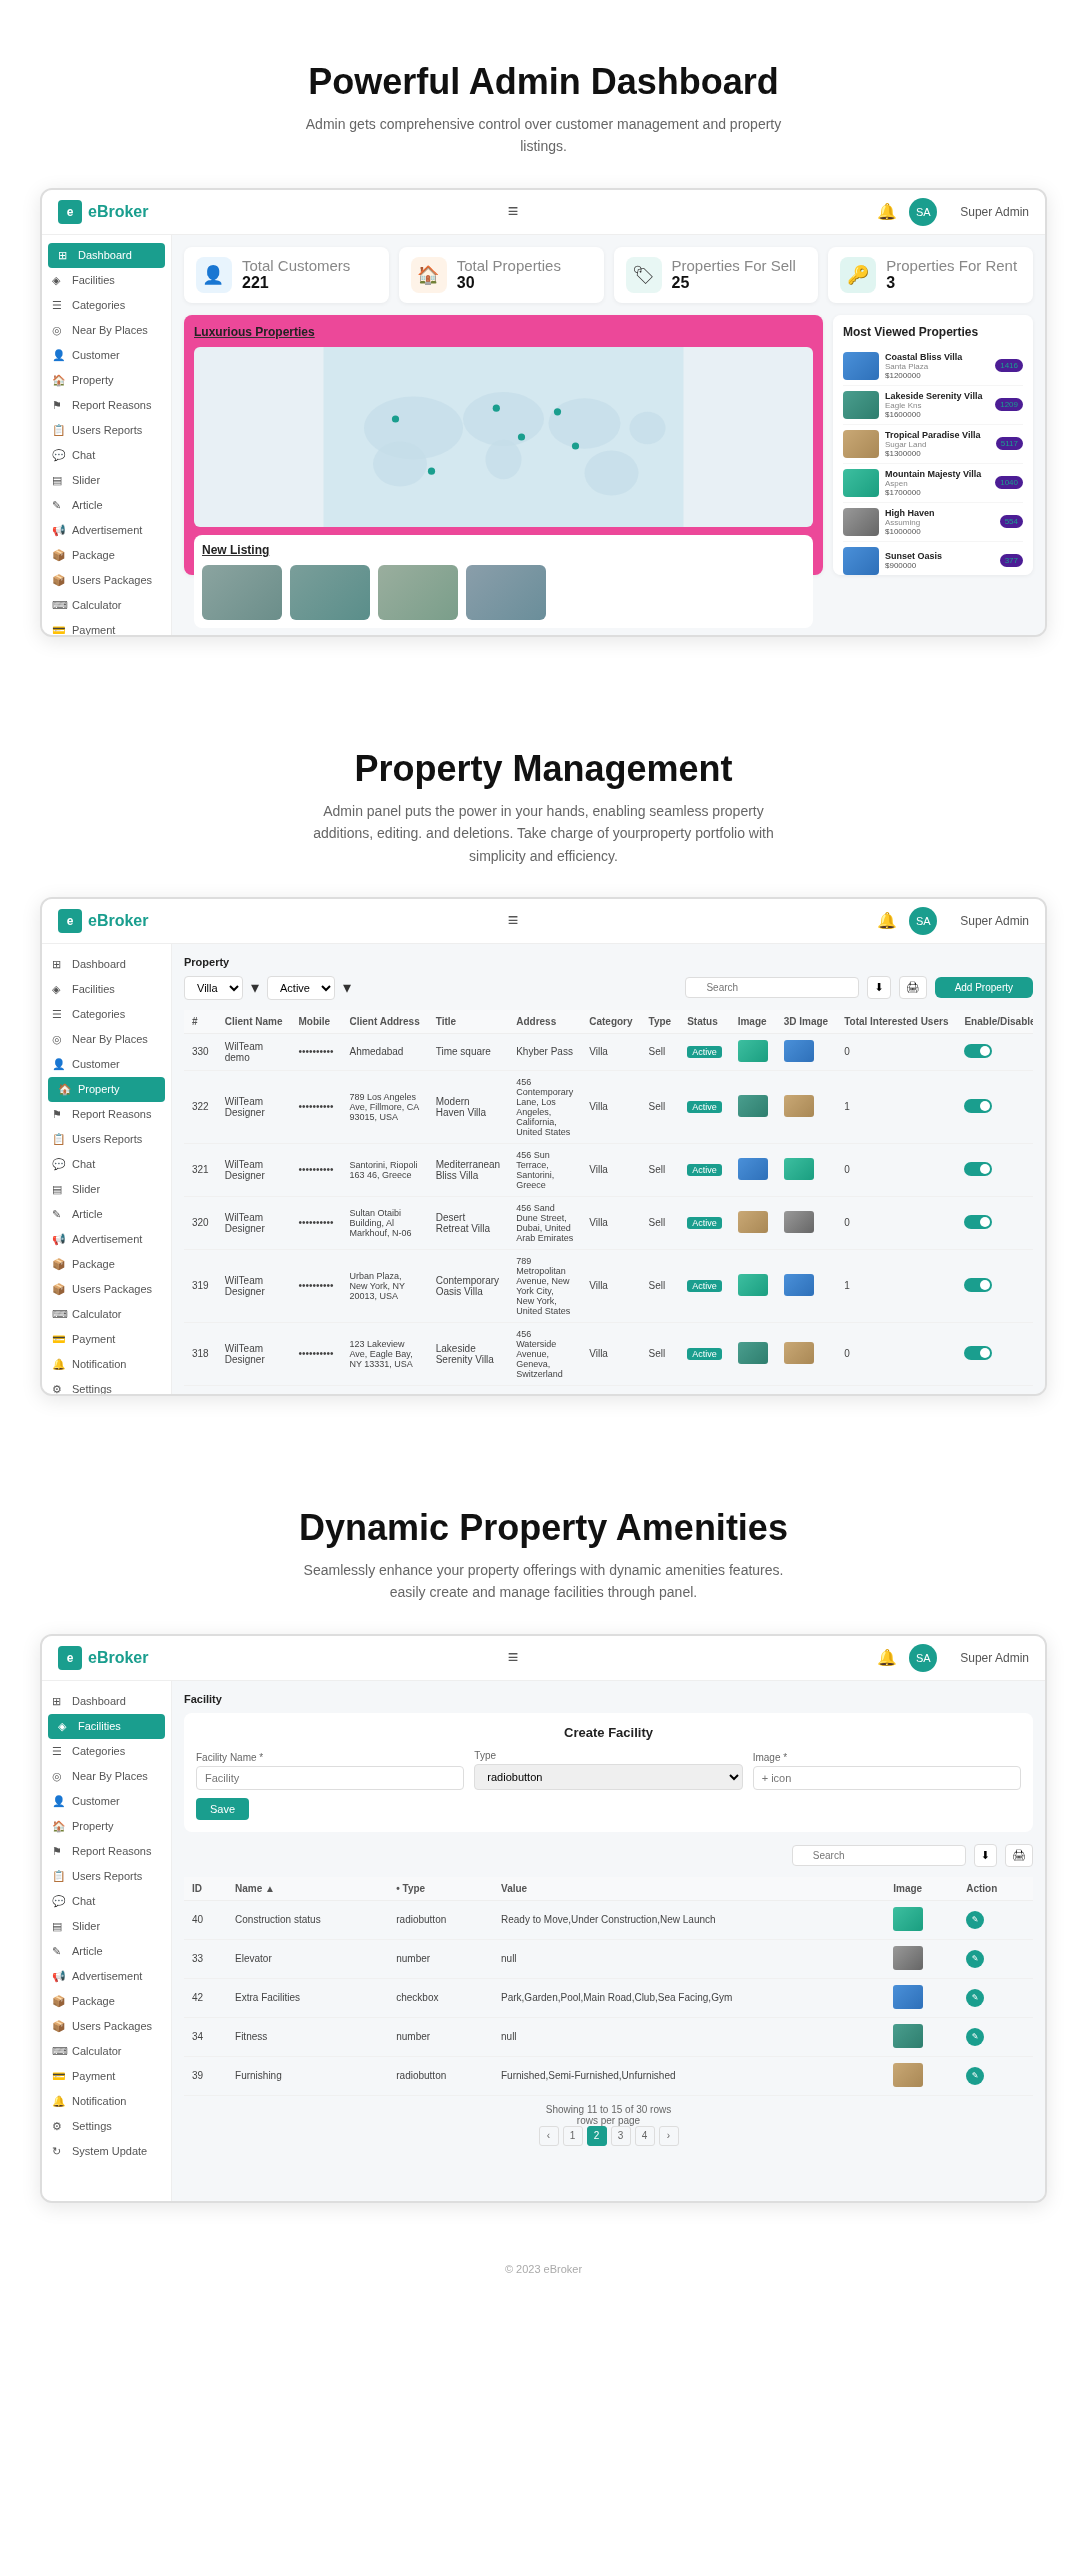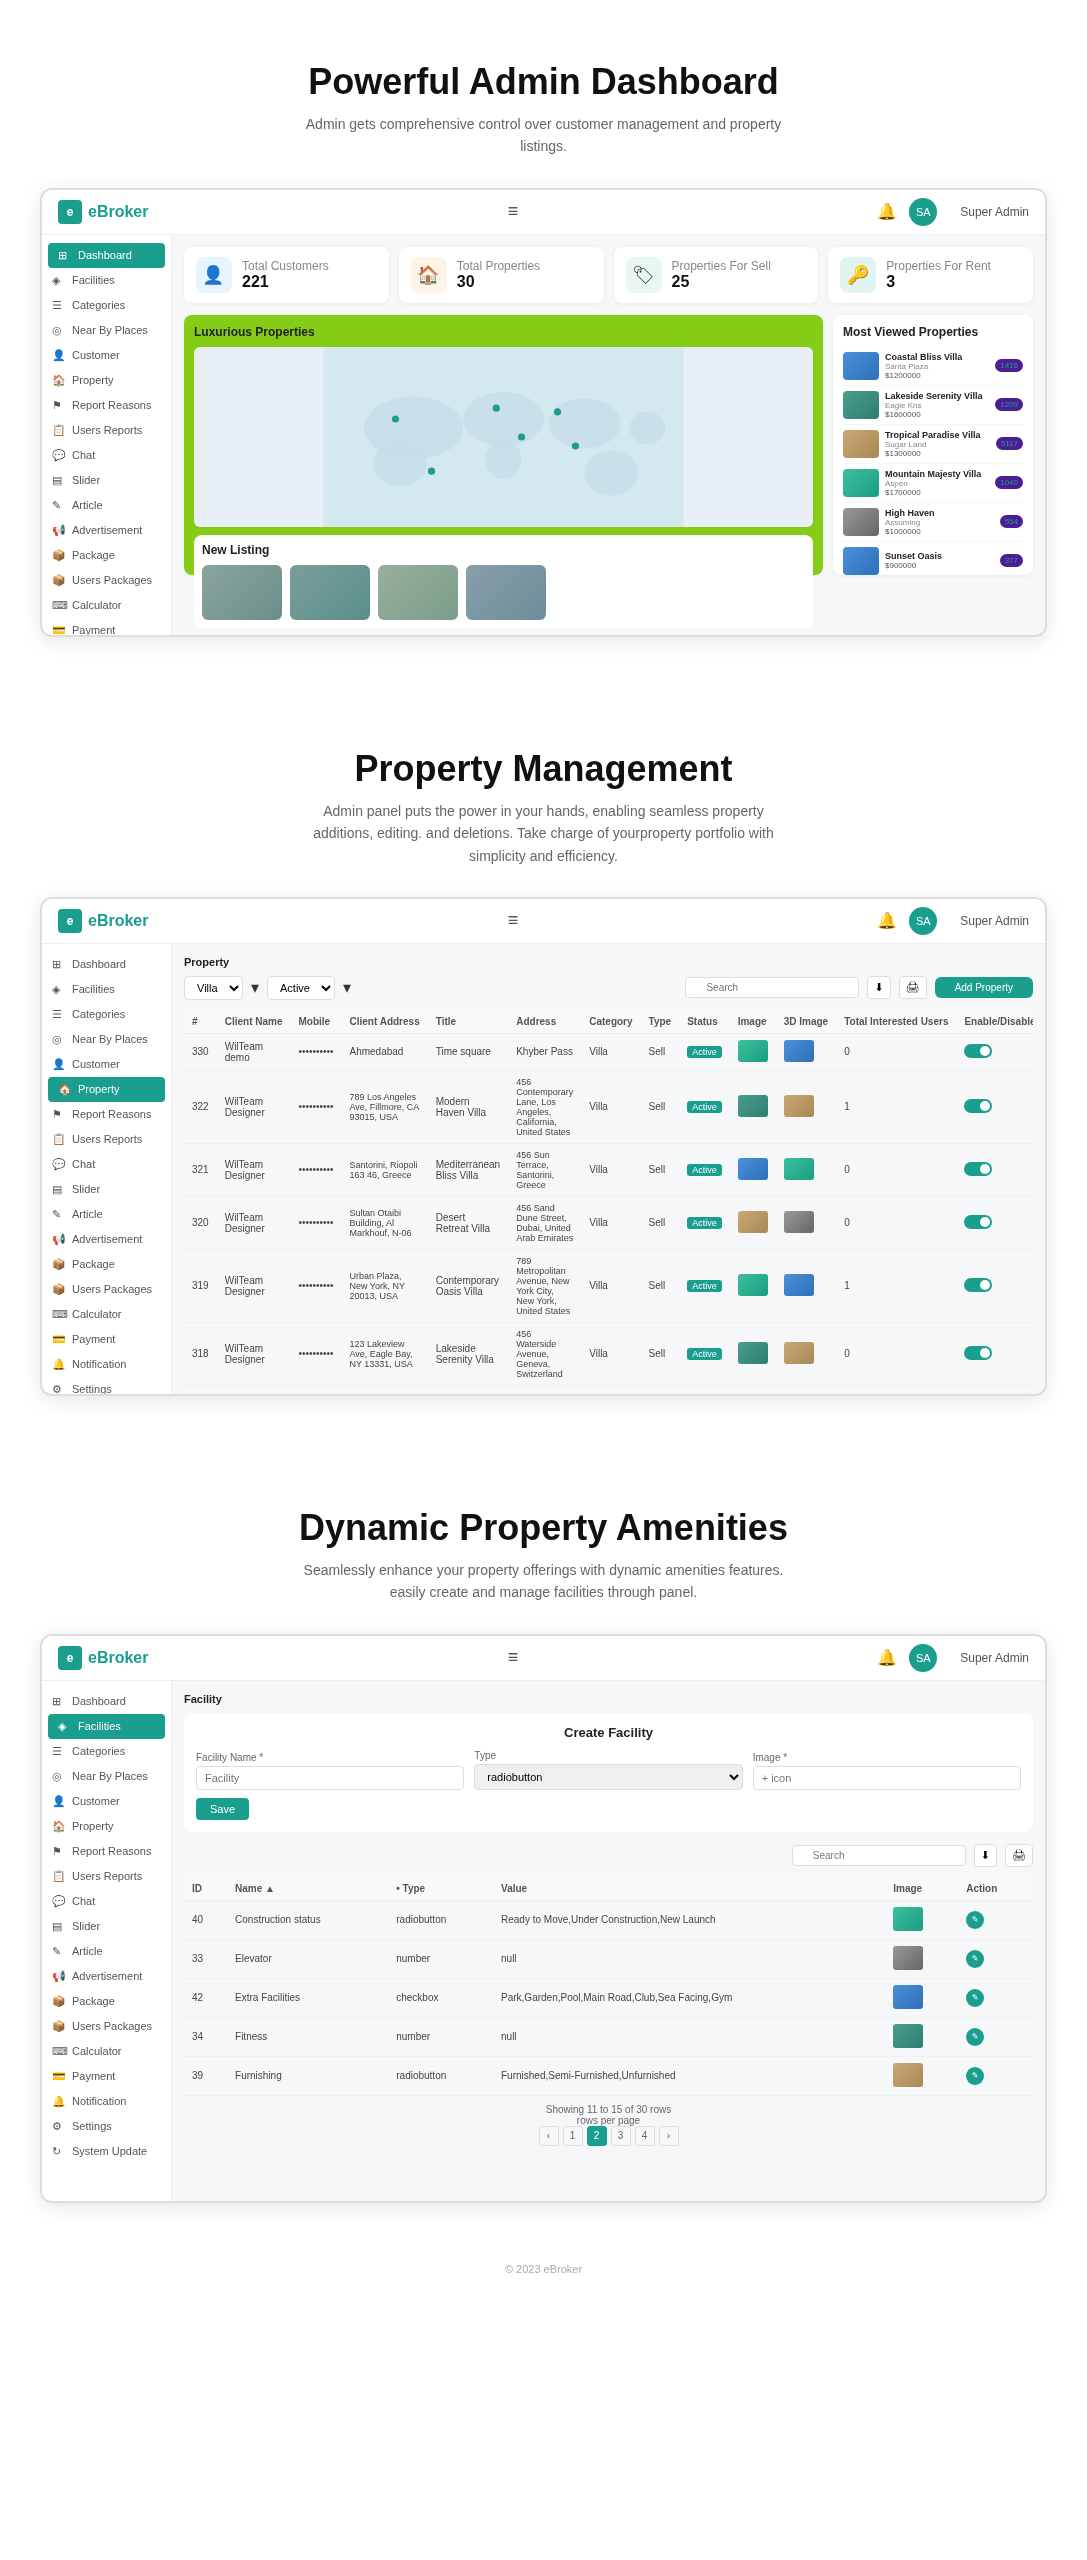--- a/index.html
+++ b/index.html
@@ -163,41 +163,42 @@
       align-items: center;
       justify-content: center;
       font-size: 18px;
       flex-shrink: 0;
     }
     .stat-icon.blue { background: #e8f4fd; }
     .stat-icon.orange { background: #fef3e8; }
     .stat-icon.green { background: #e8f7f4; }
     .stat-icon.teal { background: #e0f5f1; }
     .stat-info .label {
-      font-size: 12px;
+      font-size: 15px;
       color: #888;
     }
     .stat-info .value {
       font-size: 16px;
       font-weight: 700;
       color: #111;
     }
 
     
     .panels-row {
       display: flex;
       gap: 10px;
       height: 260px;
     }
     .map-panel {
       flex: 1;
-      background: #84cc16;
+      background: #ec4899;
       border-radius: 8px;
       padding: 10px;
       box-shadow: 0 1px 4px rgba(0,0,0,0.06);
+      text-decoration: underline;
     }
     .panel-title {
       font-size: 12px;
       font-weight: 600;
       margin-bottom: 8px;
       color: #222;
     }
     .map-area {
       width: 100%;
       height: 180px;

